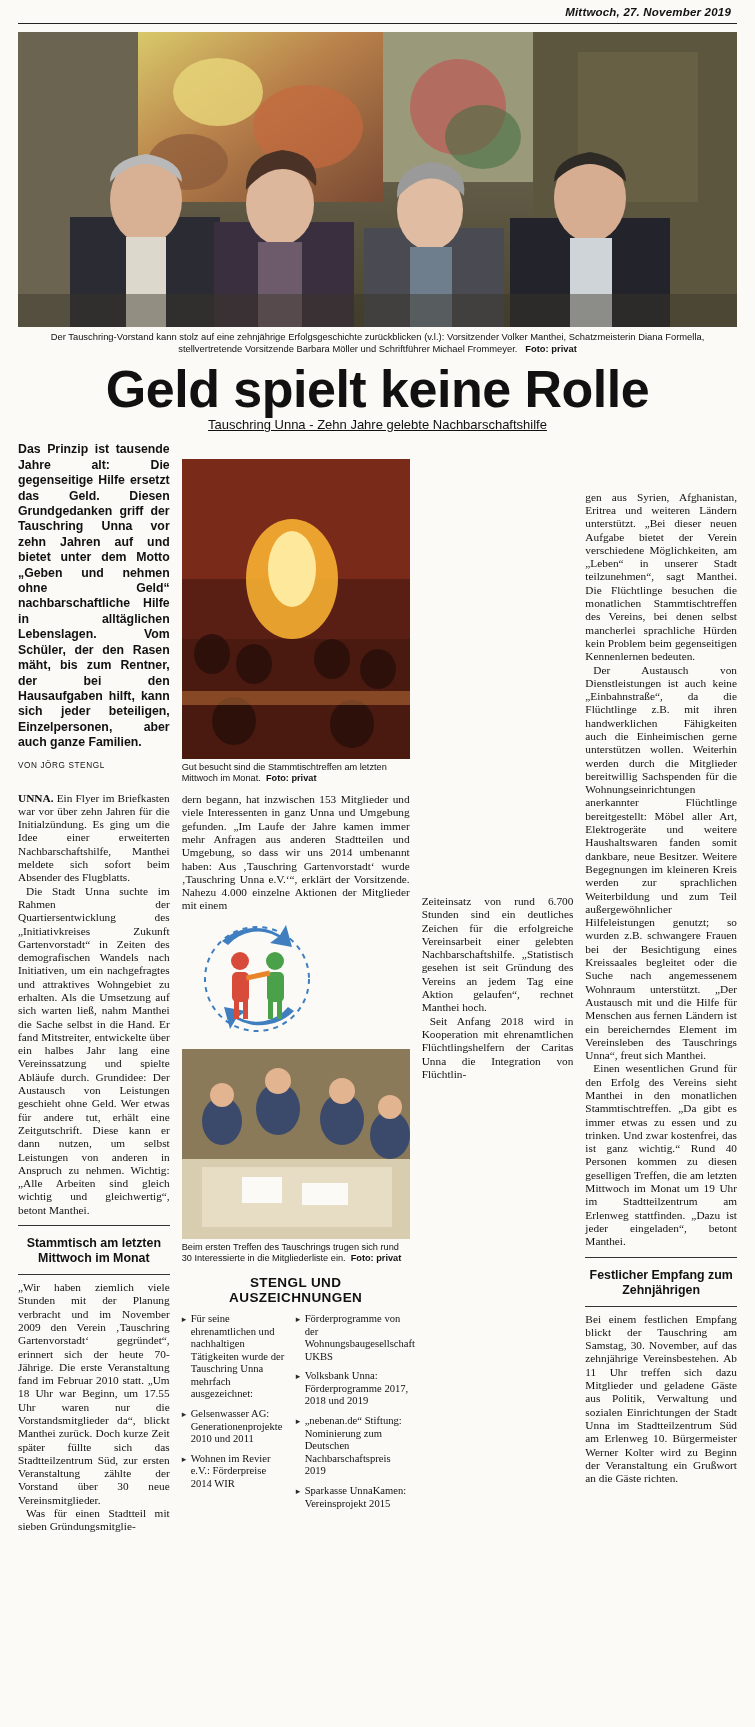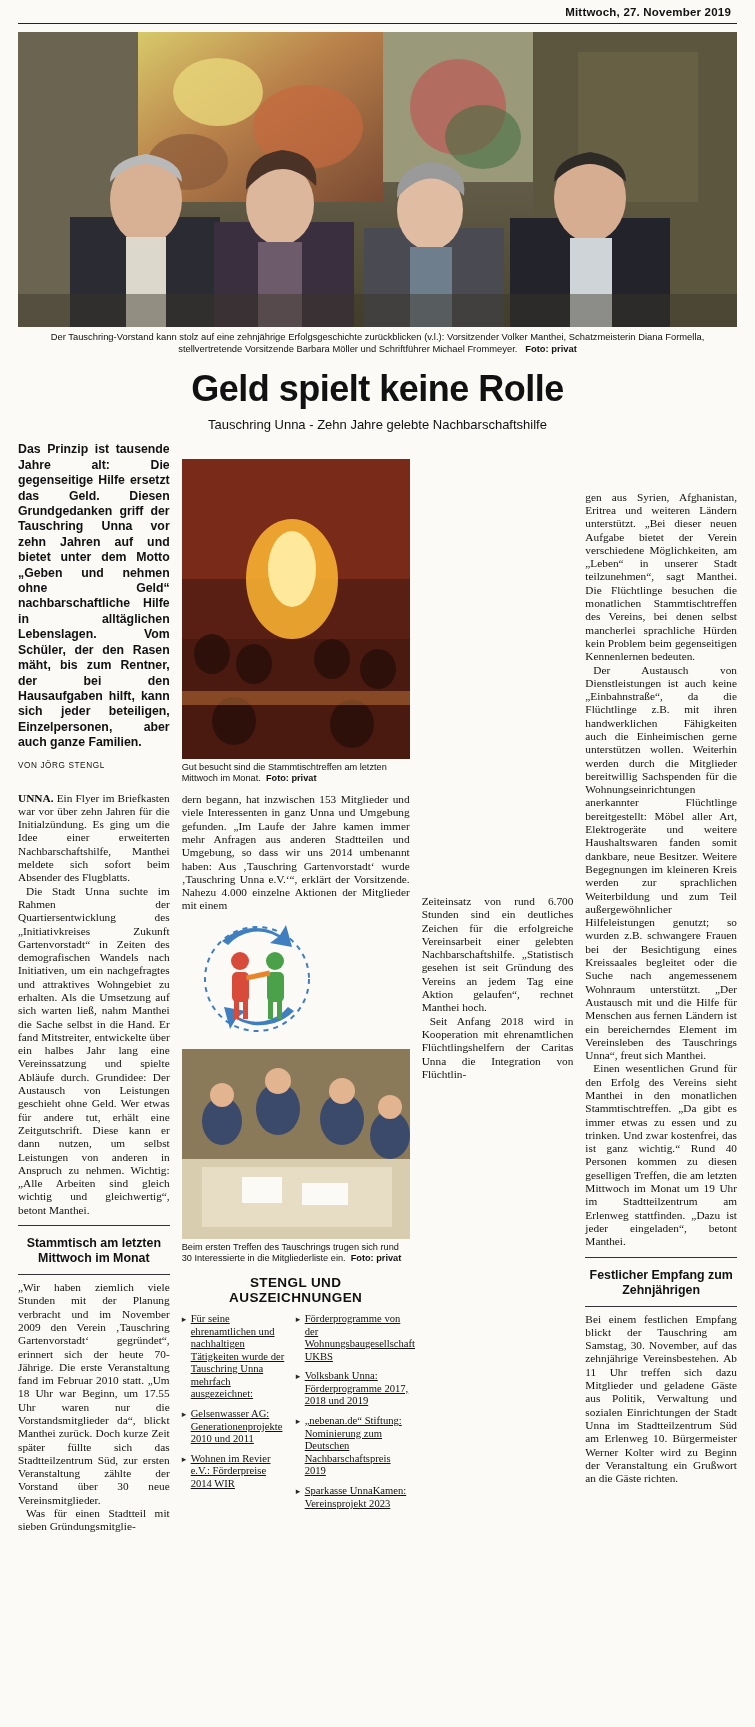--- a/index.html
+++ b/index.html
@@ -1,37 +1,37 @@
 <!DOCTYPE html>
 <html><head>
 <meta charset="utf-8">
 <style>
   html,body{margin:0;padding:0;background:#f2f0ec;}
   body{font-family:"Liberation Serif", serif; color:#111;}
   .page{width:755px;min-height:1727px;background:#fbfaf7;margin:0 auto;position:relative;box-sizing:border-box;padding:6px 18px 10px 18px;}
-  .dateline{font-family:"Liberation Sans", sans-serif;font-size:11.5px;font-weight:bold;text-align:right;padding-right:6px;padding-bottom:5px;letter-spacing:.2px;}
+  .dateline{font-family:"Liberation Sans", sans-serif;font-size:11.5px;font-weight:bold;text-align:right;padding-right:6px;padding-bottom:5px;letter-spacing:.2px;font-style:italic;}
   .rule{border-top:1px solid #222;margin:0 0 8px 0;}
   .photo{position:relative;overflow:hidden;}
   .caption{font-family:"Liberation Sans", sans-serif;font-size:9.4px;line-height:12.2px;text-align:center;color:#111;padding:4px 26px 0 26px;}
   .caption .credit{font-weight:bold;}
-  h1.headline{font-family:"Liberation Sans", sans-serif;font-weight:bold;font-size:36px;line-height:44px;text-align:center;margin:12px 0 6px 0;letter-spacing:-0.5px;}
-  .subhead{font-family:"Liberation Sans", sans-serif;font-size:13px;text-align:center;margin:0 0 10px 0;}
+  h1.headline{font-family:"Liberation Sans", sans-serif;font-weight:bold;font-size:52px;line-height:44px;text-align:center;margin:12px 0 6px 0;letter-spacing:-0.5px;}
+  .subhead{font-family:"Liberation Sans", sans-serif;font-size:13px;text-align:center;margin:0 0 10px 0;text-decoration:underline;}
   .cols{display:flex;gap:12px;align-items:center;}
   .col{width:228px;}
   .lede{font-family:"Liberation Sans", sans-serif;font-weight:bold;font-size:12.3px;line-height:15.4px;text-align:justify;margin-bottom:10px;}
   .byline{font-family:"Liberation Sans", sans-serif;font-size:8.2px;letter-spacing:.6px;margin:6px 0 22px 0;}
   p.body{font-size:11.3px;line-height:13.3px;text-align:justify;margin:0;text-indent:0;hyphens:auto;}
   p.body + p.body{text-indent:8px;}
   .body b.lead{font-weight:bold;}
   .subhead2{font-family:"Liberation Sans", sans-serif;font-weight:bold;font-size:12.4px;line-height:15px;text-align:center;margin:10px 0 8px 0;}
   .hr-short{border-top:1px solid #333;margin:8px 0 6px 0;}
   .imgcap{font-family:"Liberation Sans", sans-serif;font-size:9.2px;line-height:11.6px;margin-top:3px;text-align:left;}
   .imgcap .credit{font-weight:bold;}
   .awards-title{font-family:"Liberation Sans", sans-serif;font-weight:bold;font-size:13.5px;text-align:center;letter-spacing:.4px;margin:10px 0 8px 0;}
-  .awards{display:flex;gap:8px;text-decoration:underline;}
+  .awards{display:flex;gap:8px;}
   .awards ul{list-style:none;margin:0;padding:0;width:50%;}
   .awards li{font-size:10.6px;line-height:12.6px;margin-bottom:7px;padding-left:9px;position:relative;text-align:left;}
   .awards li:before{content:"\25B8";position:absolute;left:0;top:0;color:#2a2a2a;font-size:9px;}
   .logo-wrap{float:none;margin:6px auto 6px auto;display:block;}
   .photo.p1{height:295px;background:linear-gradient(180deg,#6d6a5e,#55513f);}
   .photo.p2{height:300px;}
   .photo.p3{height:190px;}
 </style>
 </head>
 <body>
@@ -196,21 +196,21 @@
       <div class="awards">
         <ul>
           <li>Für seine ehrenamtlichen und nachhaltigen Tätigkeiten wurde der Tauschring Unna mehrfach ausgezeichnet:</li>
           <li>Gelsenwasser AG: Generationenprojekte 2010 und 2011</li>
           <li>Wohnen im Revier e.V.: Förderpreise 2014 WIR</li>
         </ul>
         <ul>
           <li>Förderprogramme von der Wohnungsbaugesellschaft UKBS</li>
           <li>Volksbank Unna: Förderprogramme 2017, 2018 und 2019</li>
           <li>„nebenan.de“ Stiftung: Nominierung zum Deutschen Nachbarschaftspreis 2019</li>
-          <li>Sparkasse UnnaKamen: Vereinsprojekt 2023</li>
+          <li>Sparkasse UnnaKamen: Vereinsprojekt 2015</li>
         </ul>
       </div>
     </div>
 
     <div class="col">
       <p class="body">Zeiteinsatz von rund 6.700 Stunden sind ein deutliches Zeichen für die erfolgreiche Vereinsarbeit einer gelebten Nachbarschaftshilfe. „Statistisch gesehen ist seit Gründung des Vereins an jedem Tag eine Aktion gelaufen“, rechnet Manthei hoch.</p>
       <p class="body">Seit Anfang 2018 wird in Kooperation mit ehrenamtlichen Flüchtlingshelfern der Caritas Unna die Integration von Flüchtlin-</p>
     </div>
 
     <div class="col">

